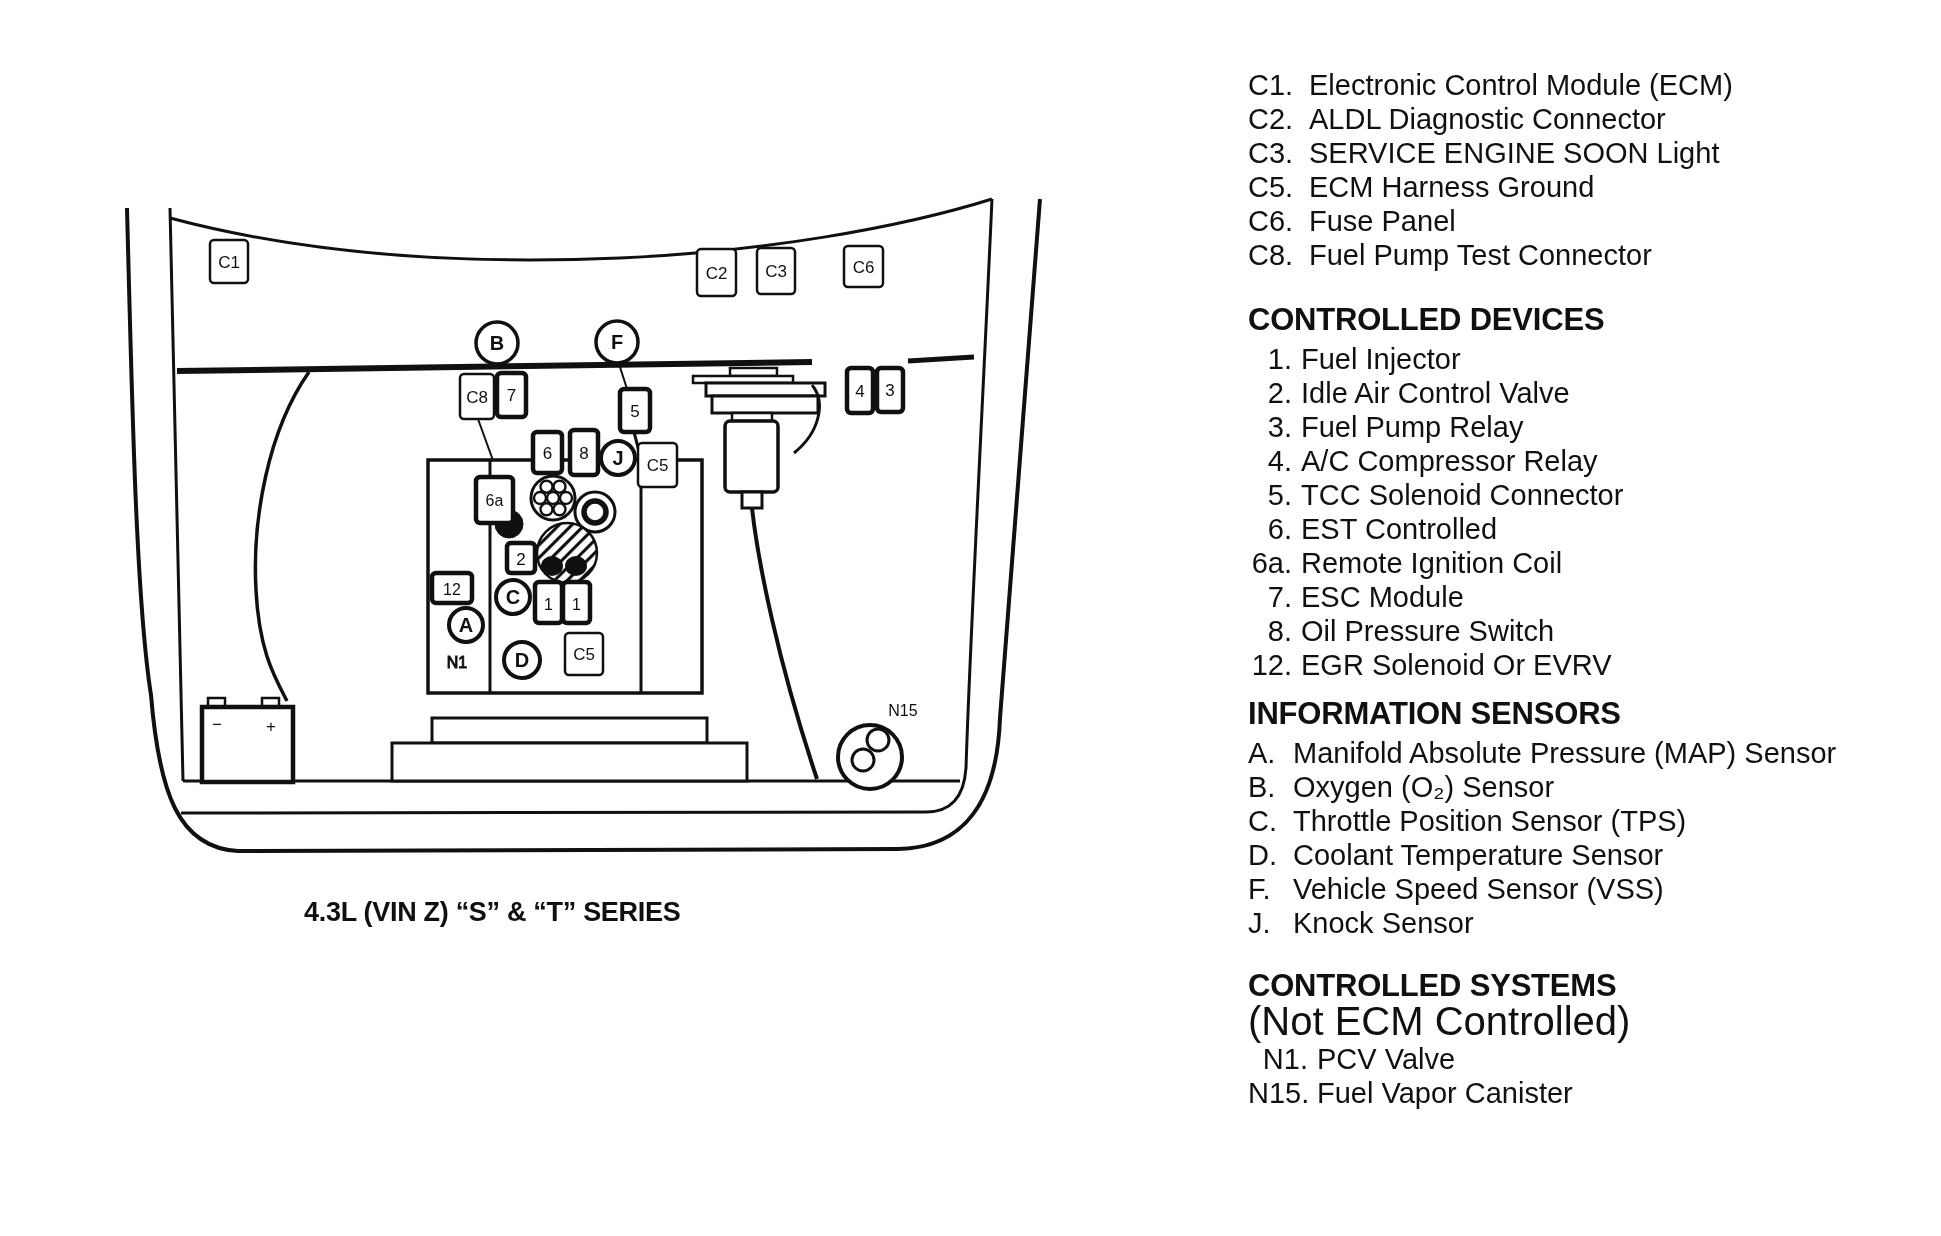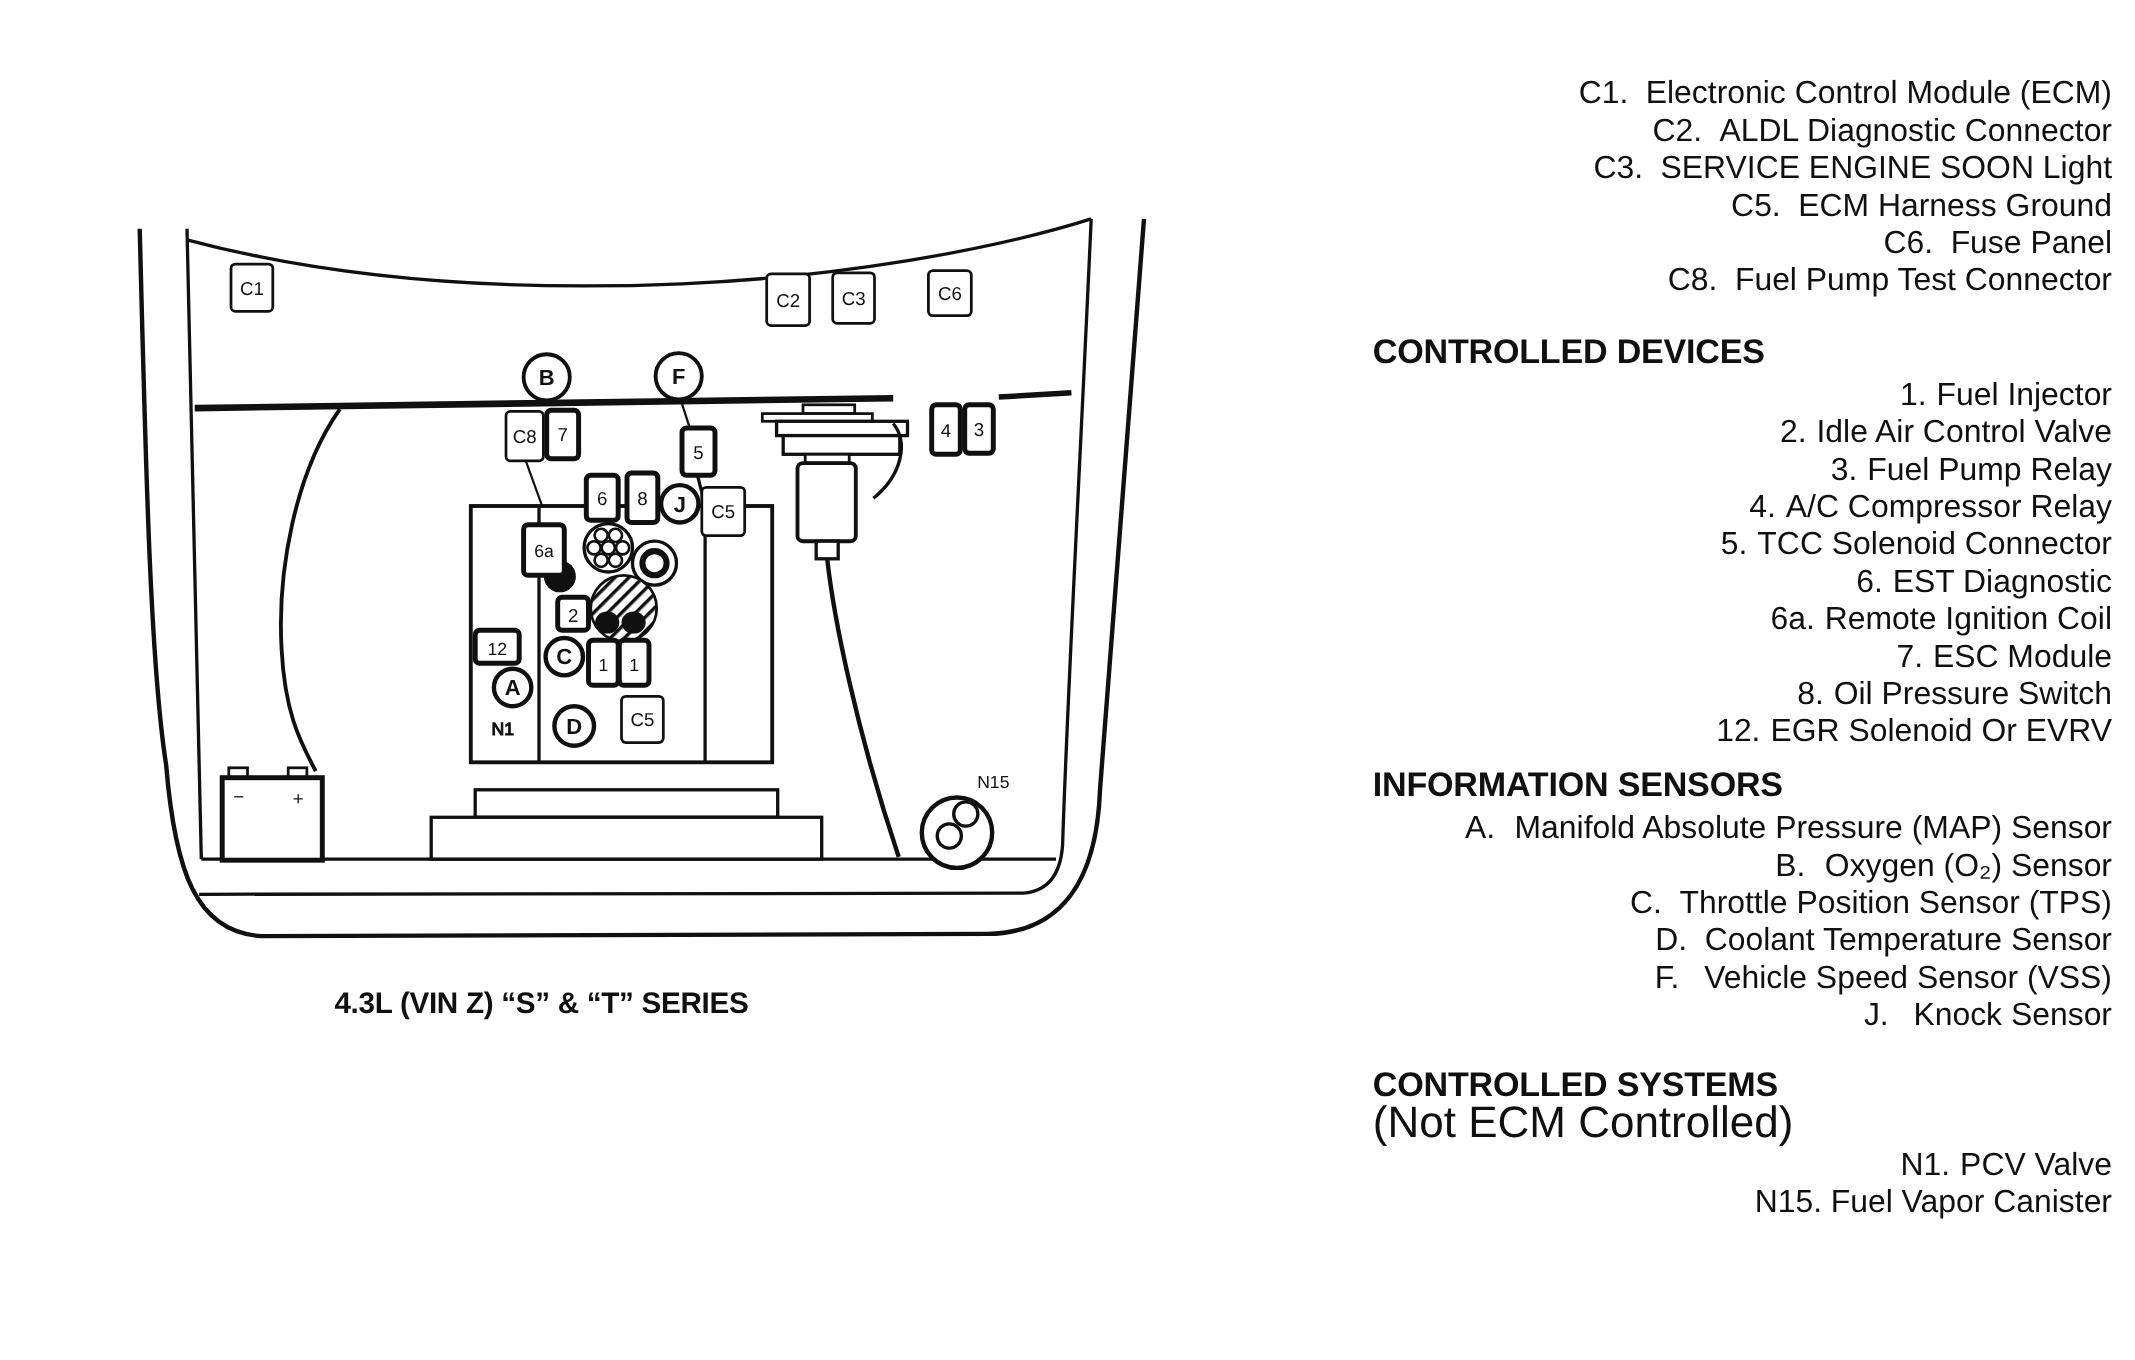--- a/index.html
+++ b/index.html
@@ -16,21 +16,21 @@
   
   .caption{position:absolute;left:304px;top:897px;width:560px;
            font-size:27px;font-weight:bold;letter-spacing:-0.3px;white-space:nowrap;}
 
   
   .legend{position:absolute;left:1248px;top:64px;width:672px;}
   .legend h2{margin:0;font-size:31px;font-weight:bold;line-height:36px;letter-spacing:-0.2px;}
   .legend .subtitle{font-size:40px;line-height:34px;}
   .sec{margin:0;}
   .sec .rows{margin-top:4px;}
-  .row{display:flex;line-height:34px;font-size:29px;justify-content:flex-end;}
+  .row{display:flex;line-height:34px;font-size:29px;}
   .row .num{flex:0 0 auto;margin-right:9px;white-space:pre;}
   .row .lab{white-space:nowrap;}
   .sec1 .num{width:52px;text-align:left;}
   .sec2 .num{width:44px;text-align:right;}
   .sec3 .num{width:36px;text-align:left;}
   .sec4 .num{width:60px;text-align:right;}
   .m2{margin-top:30px;} .m2b{margin-top:9px;}
   .m3{margin-top:14px;} .m3b{margin-top:11px;}
   .m4{margin-top:28px;} .m4b{margin-top:7px;}
 </style>
@@ -290,21 +290,21 @@
         <div class="row">
             <span class="num">4.</span>
             <span class="lab">A/C Compressor Relay</span>
           </div>
         <div class="row">
             <span class="num">5.</span>
             <span class="lab">TCC Solenoid Connector</span>
           </div>
         <div class="row">
             <span class="num">6.</span>
-            <span class="lab">EST Diagnostic</span>
+            <span class="lab">EST Controlled</span>
           </div>
         <div class="row">
             <span class="num">6a.</span>
             <span class="lab">Remote Ignition Coil</span>
           </div>
         <div class="row">
             <span class="num">7.</span>
             <span class="lab">ESC Module</span>
           </div>
         <div class="row">

